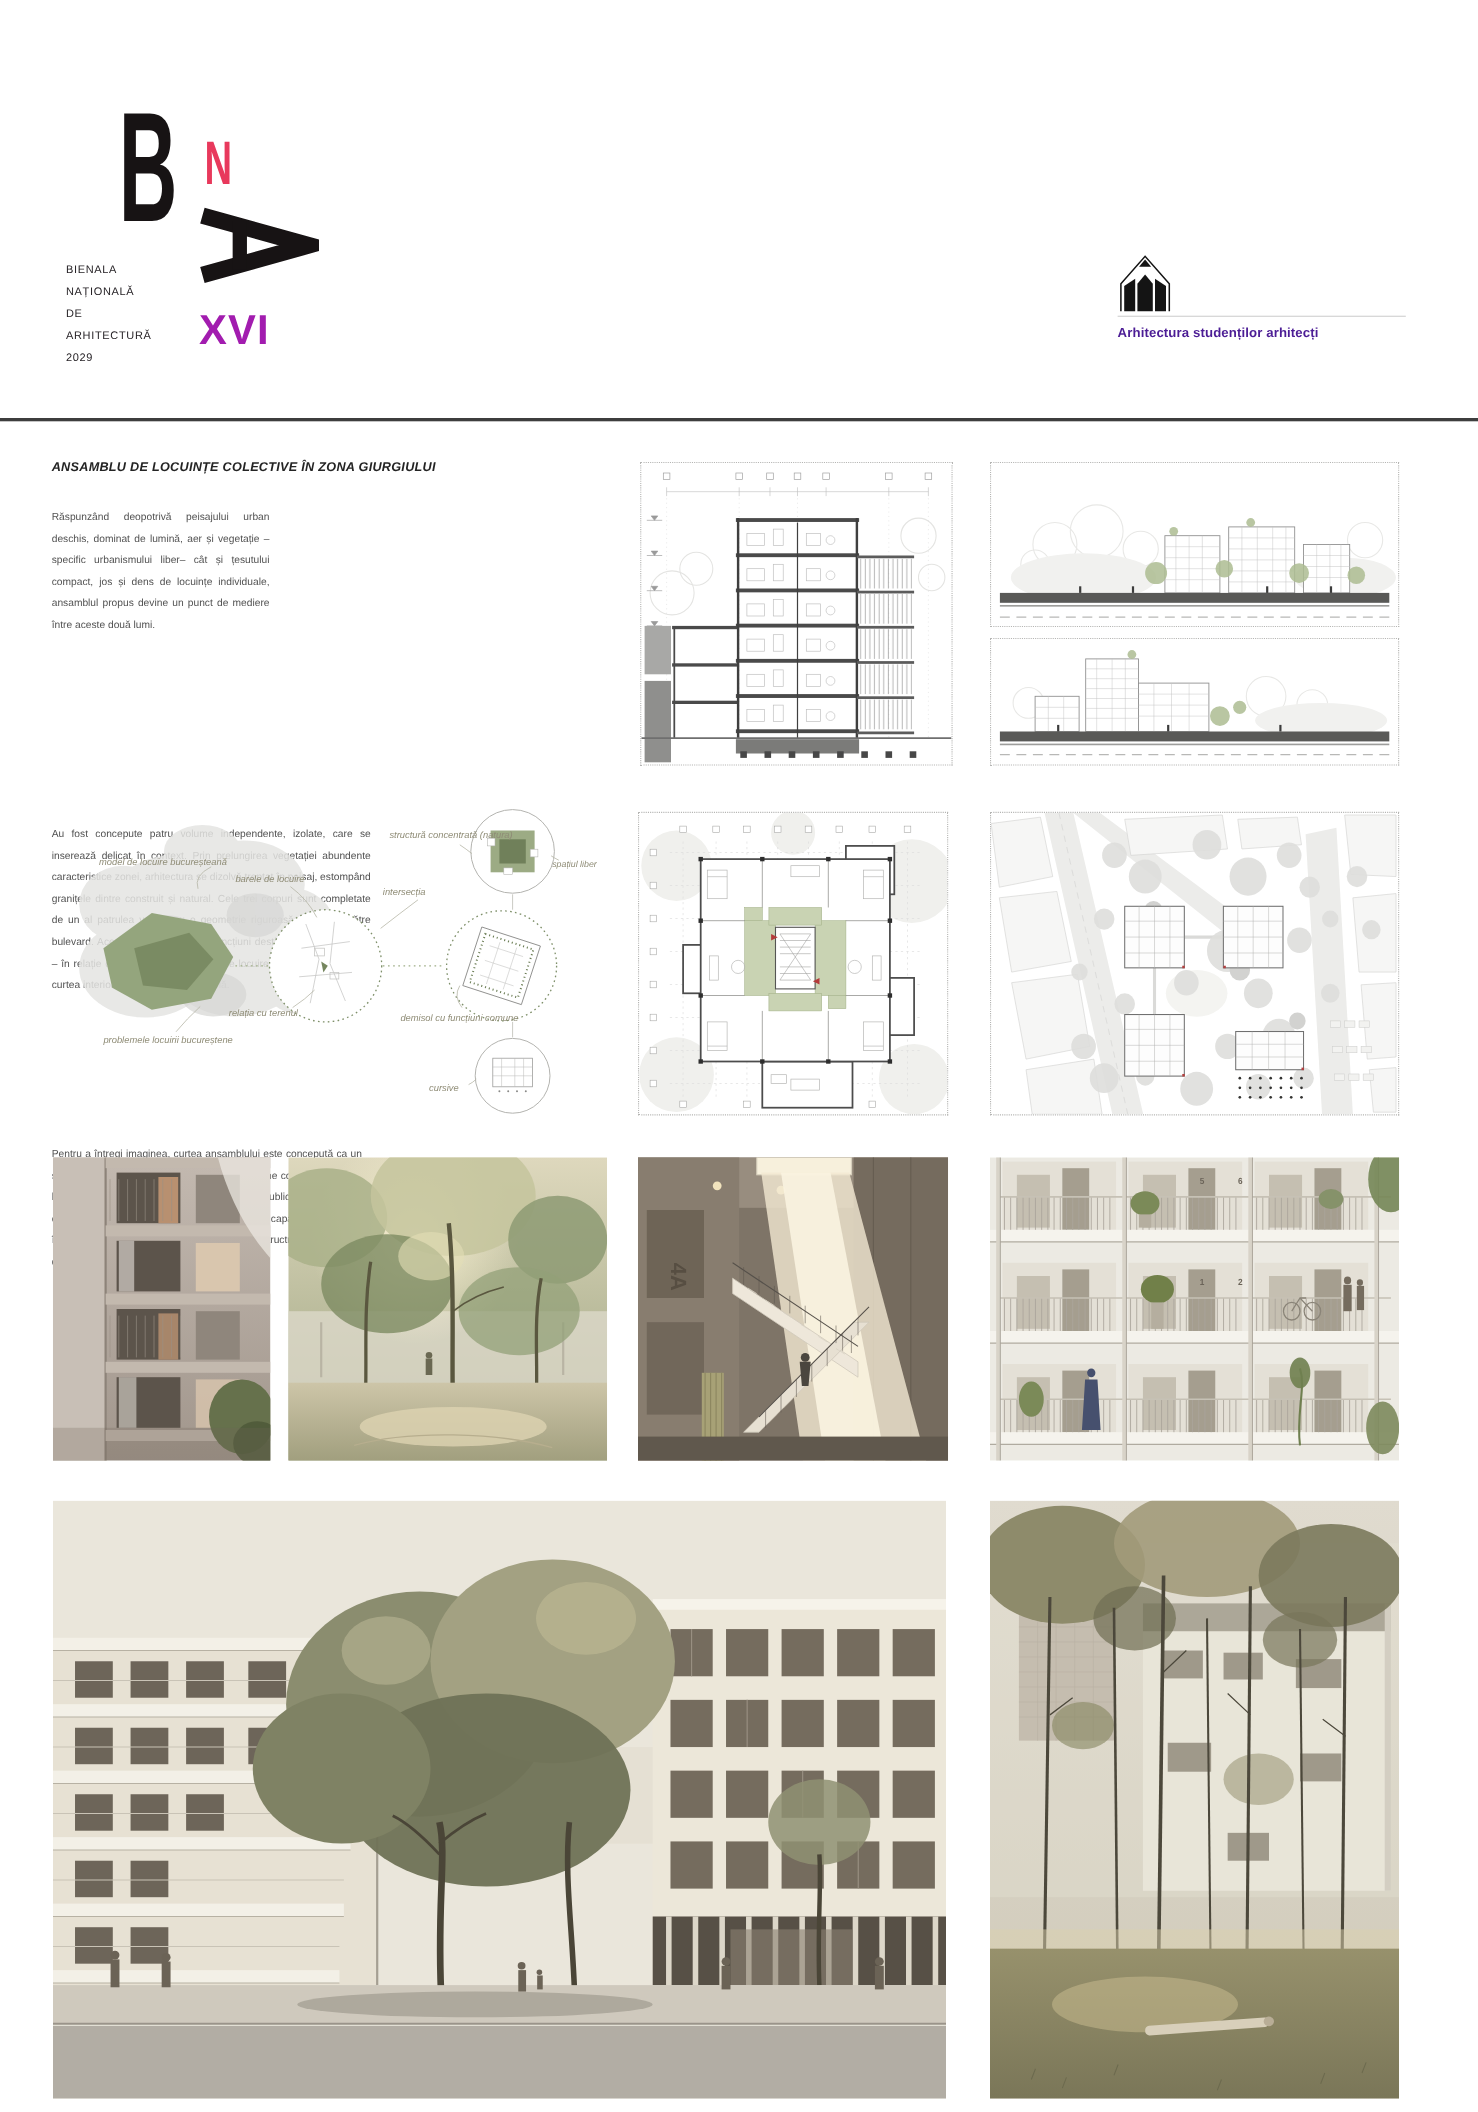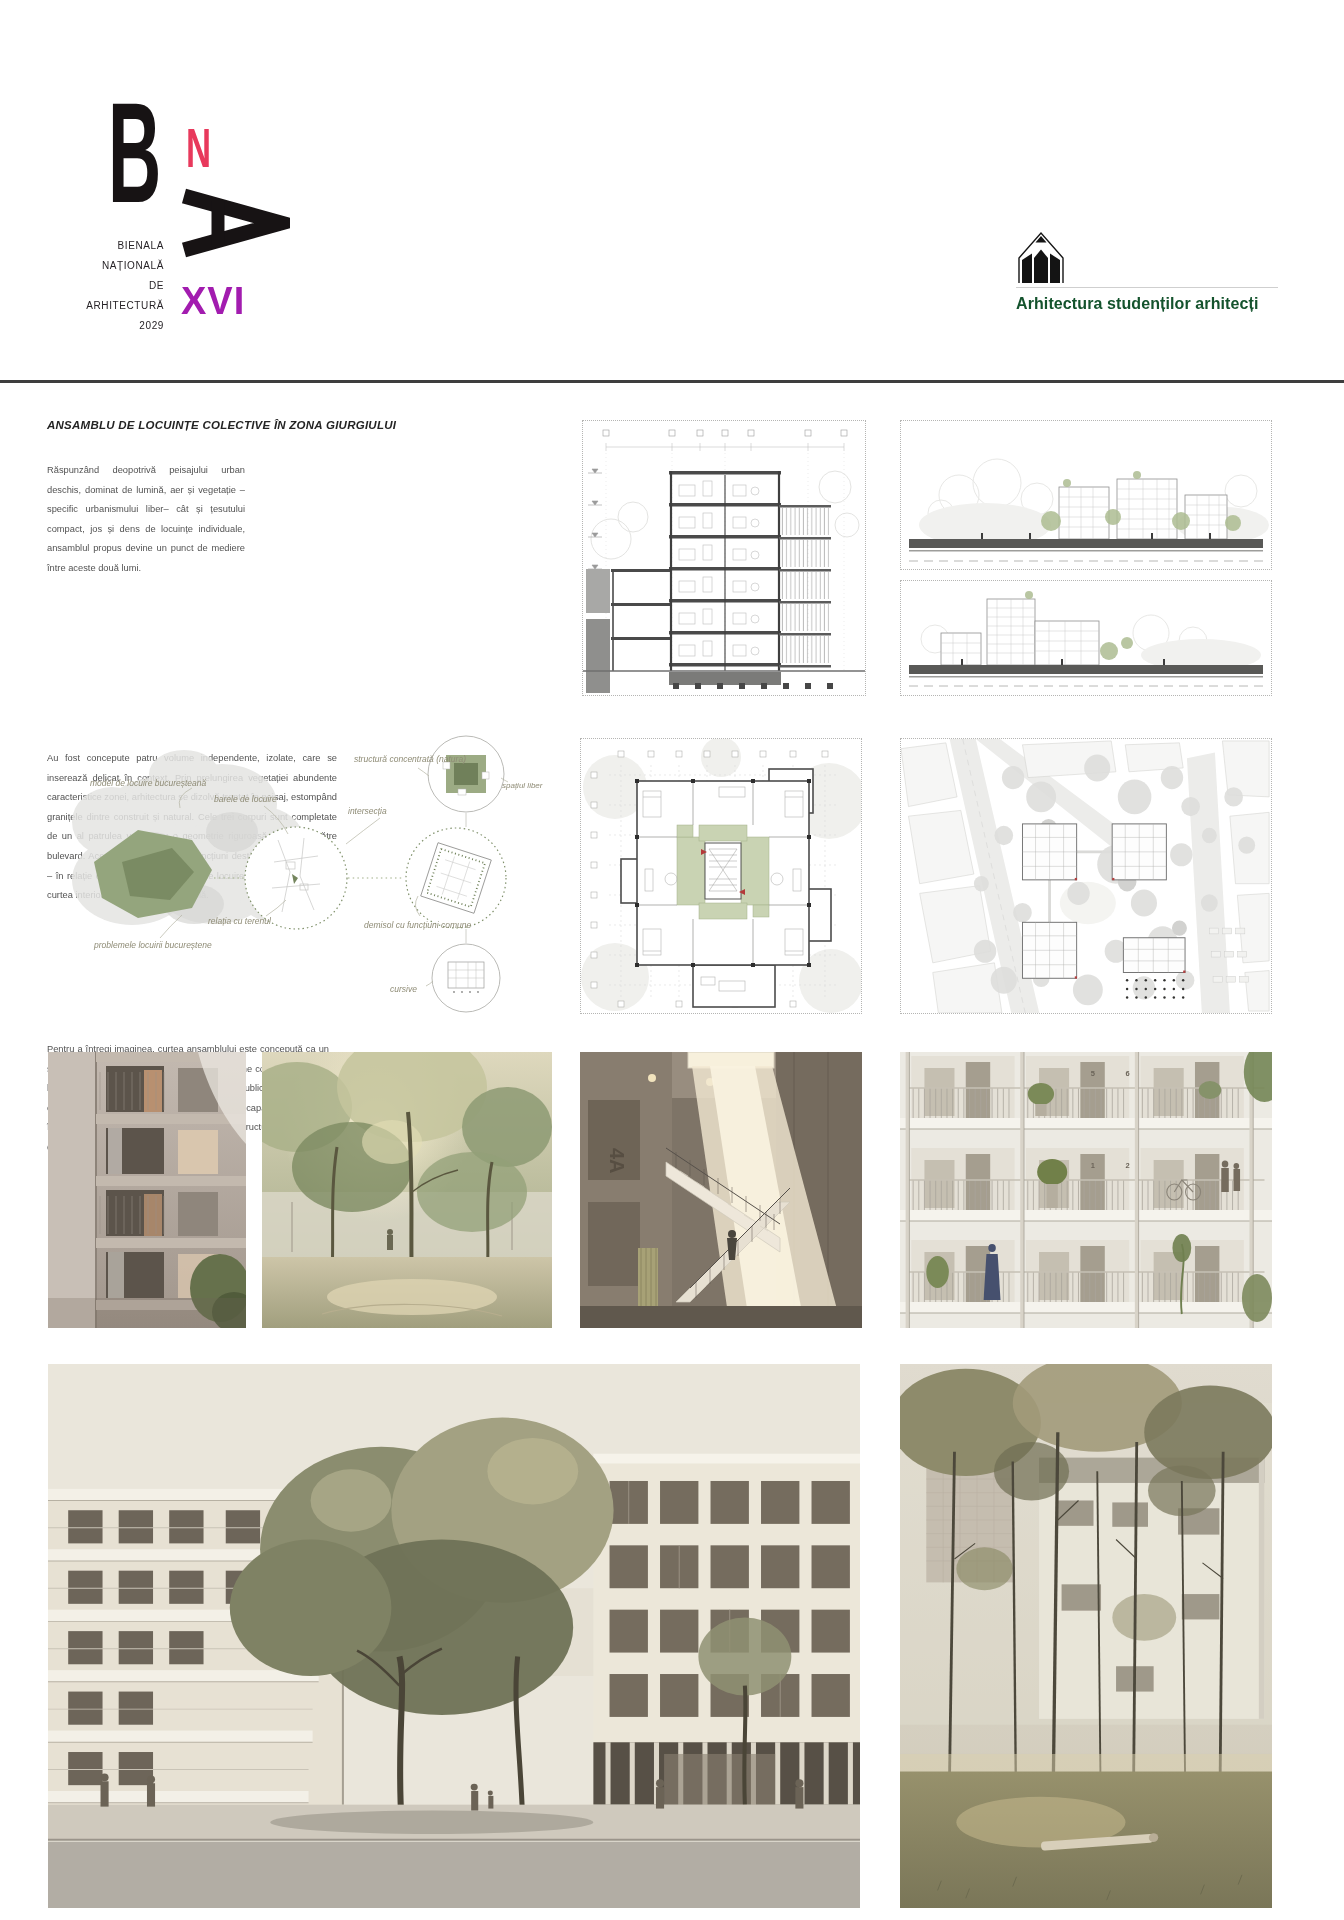--- a/index.html
+++ b/index.html
@@ -5,27 +5,27 @@
   html,body{margin:0;padding:0;background:#888;}
   .page{position:relative;width:1344px;height:1920px;background:#ffffff;margin:0 auto;overflow:hidden;
         font-family:"Liberation Sans",sans-serif;color:#222;}
   .abs{position:absolute;}
   
   .logo-b{left:108px;top:82px;font-size:142px;font-weight:700;color:#171314;line-height:1;
           transform:scaleX(.52);transform-origin:0 0;letter-spacing:0;}
   .logo-n{left:186px;top:120px;font-size:56px;font-weight:700;color:#e8395c;line-height:1;
           transform:scaleX(.62);transform-origin:0 0;}
   .logo-a-svg{left:178px;top:186px;width:112px;height:74px;}
-  .logo-name{left:60px;top:236px;width:104px;text-align:right;font-size:10px;line-height:20px;
+  .logo-name{left:60px;top:236px;width:104px;font-size:10px;line-height:20px;
              letter-spacing:.6px;color:#262226;}
   .logo-edition{left:181px;top:282px;font-size:38px;font-weight:700;color:#a21caf;letter-spacing:1px;line-height:1;}
   
   .partner-icon{left:1016px;top:230px;width:50px;height:56px;}
   .partner-rule{left:1016px;top:287px;width:262px;height:1px;background:#cfcfcf;}
-  .partner-label{left:1016px;top:295px;width:280px;font-size:16px;font-weight:700;color:#14532d;letter-spacing:.1px;}
+  .partner-label{left:1016px;top:295px;width:280px;font-size:12px;font-weight:700;color:#4c1d95;letter-spacing:.1px;}
   
   .divider{left:0;top:380px;width:1344px;height:3px;background:#3e3e3e;}
   
   .article{left:47px;top:419px;width:506px;}
   .article h1{margin:0;font-size:11.5px;font-weight:700;letter-spacing:.25px;color:#242424;font-style:italic;}
   .article p{margin:0;text-align:justify;font-size:9.3px;line-height:19.6px;color:#525252;}
   .article p.p1{margin-top:30px;}
   .article p.p2{margin-top:12px;}
   .article p.p3{margin-top:15px;}
   

